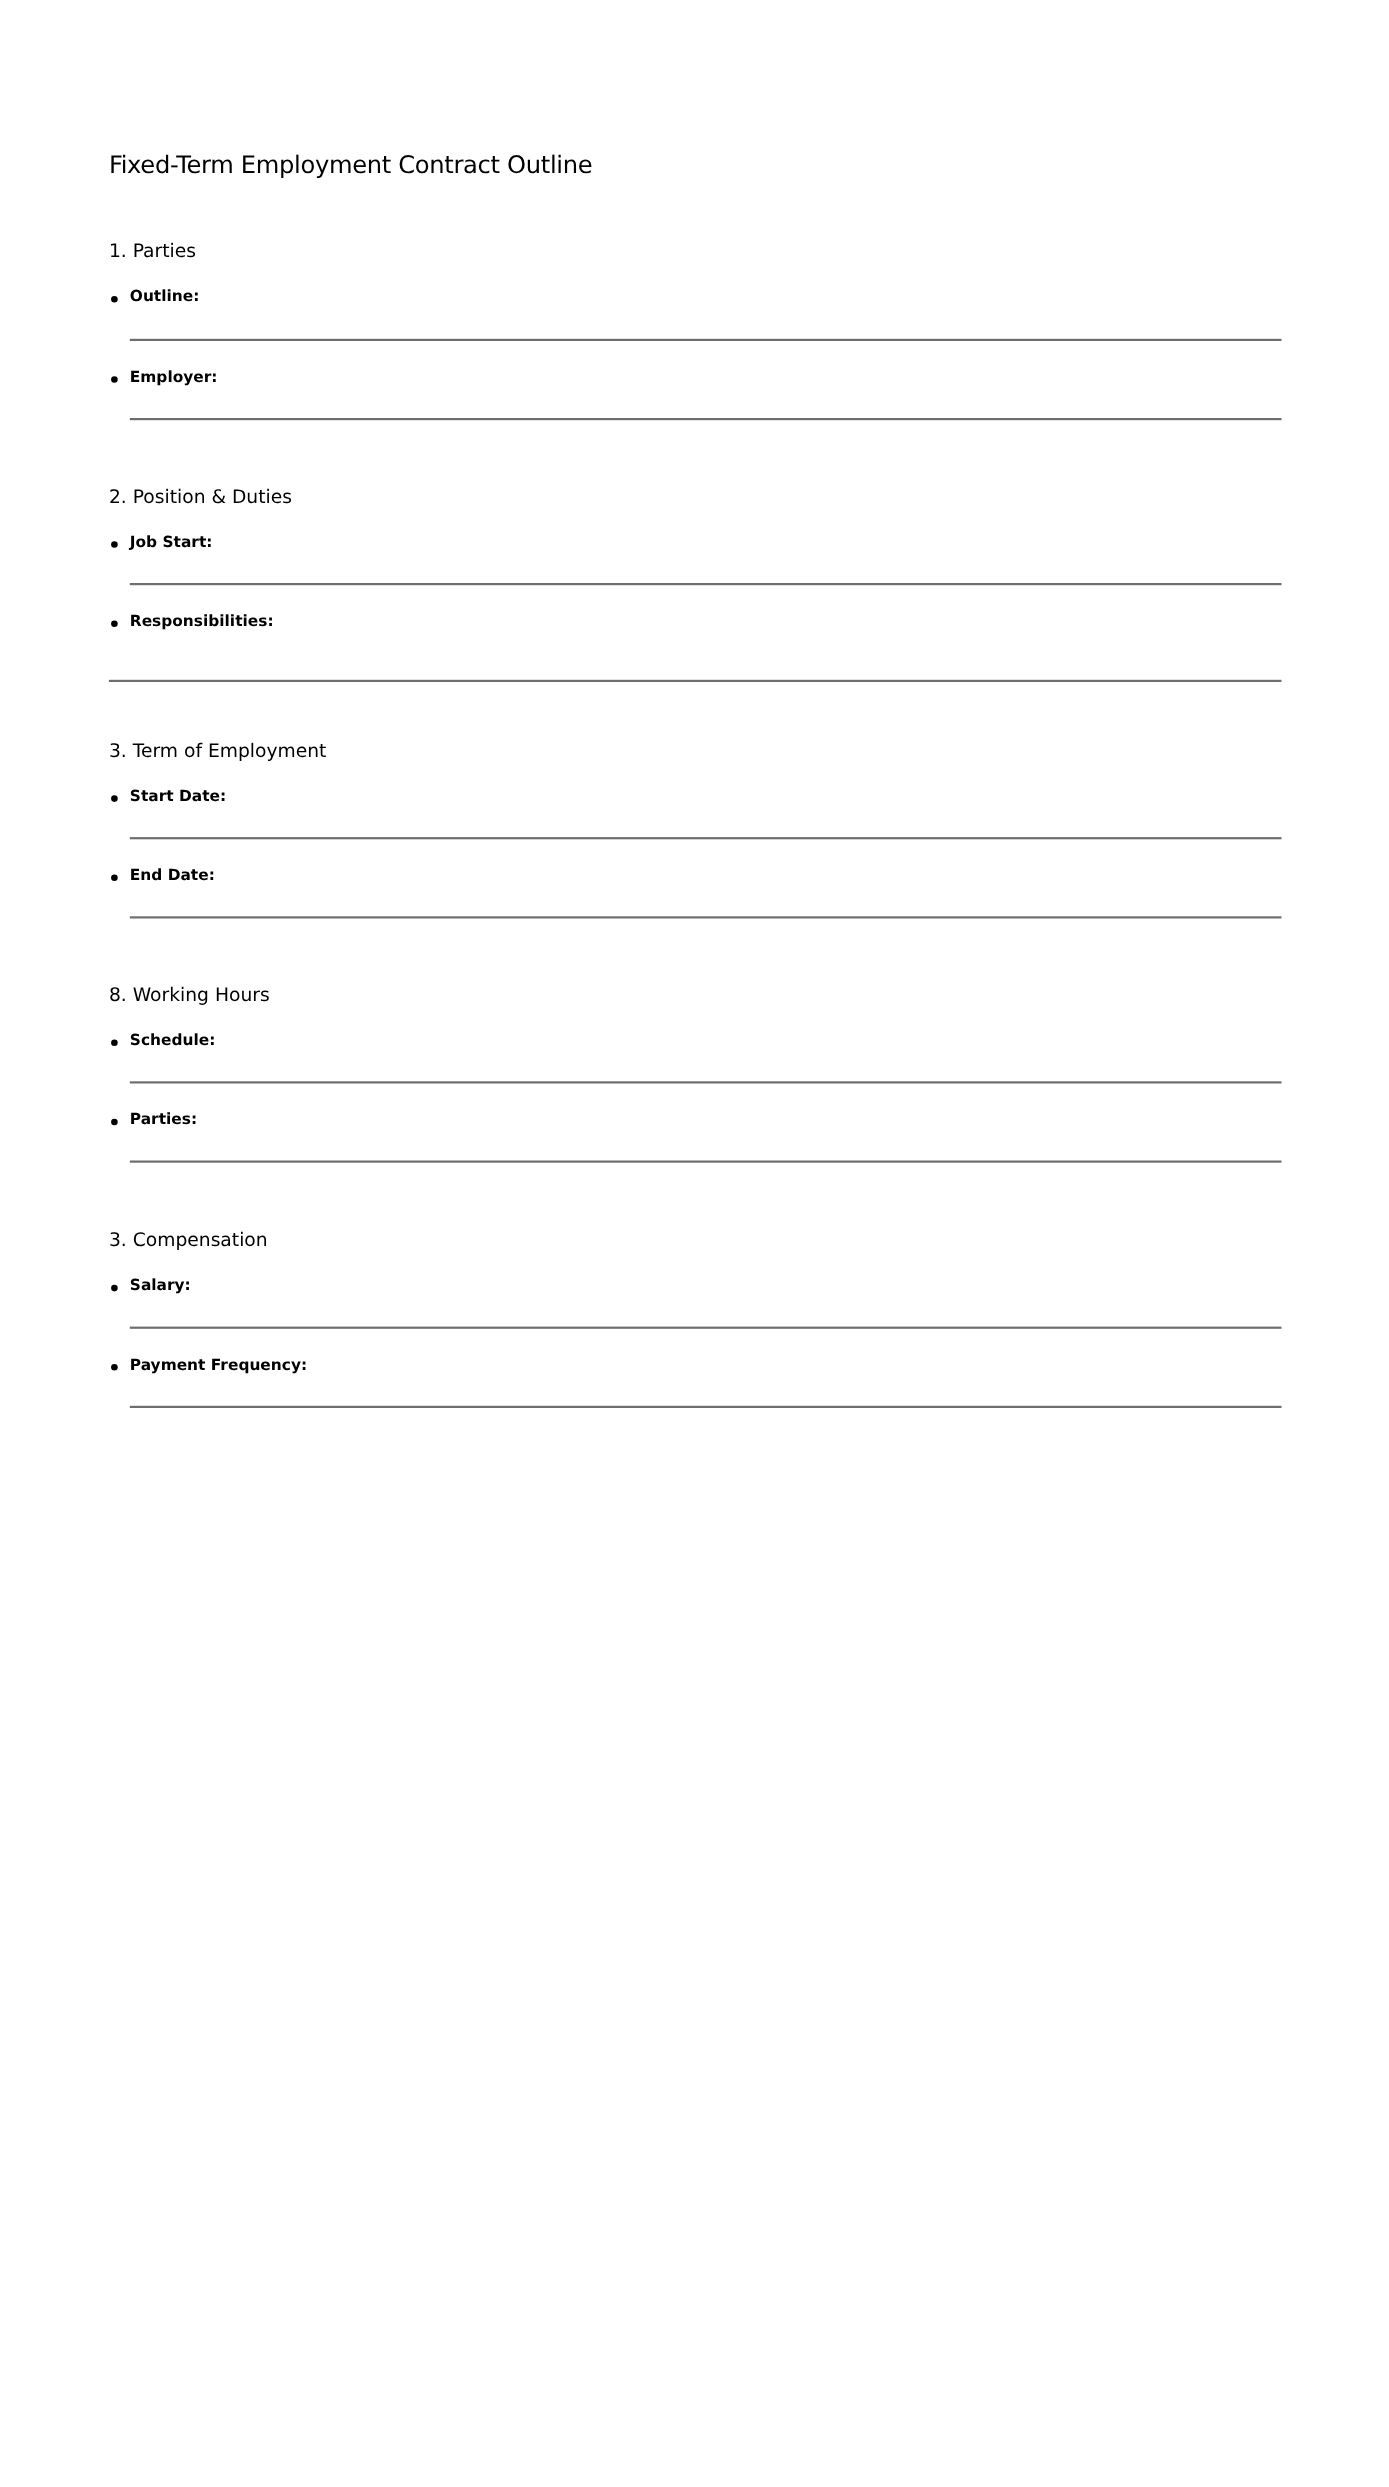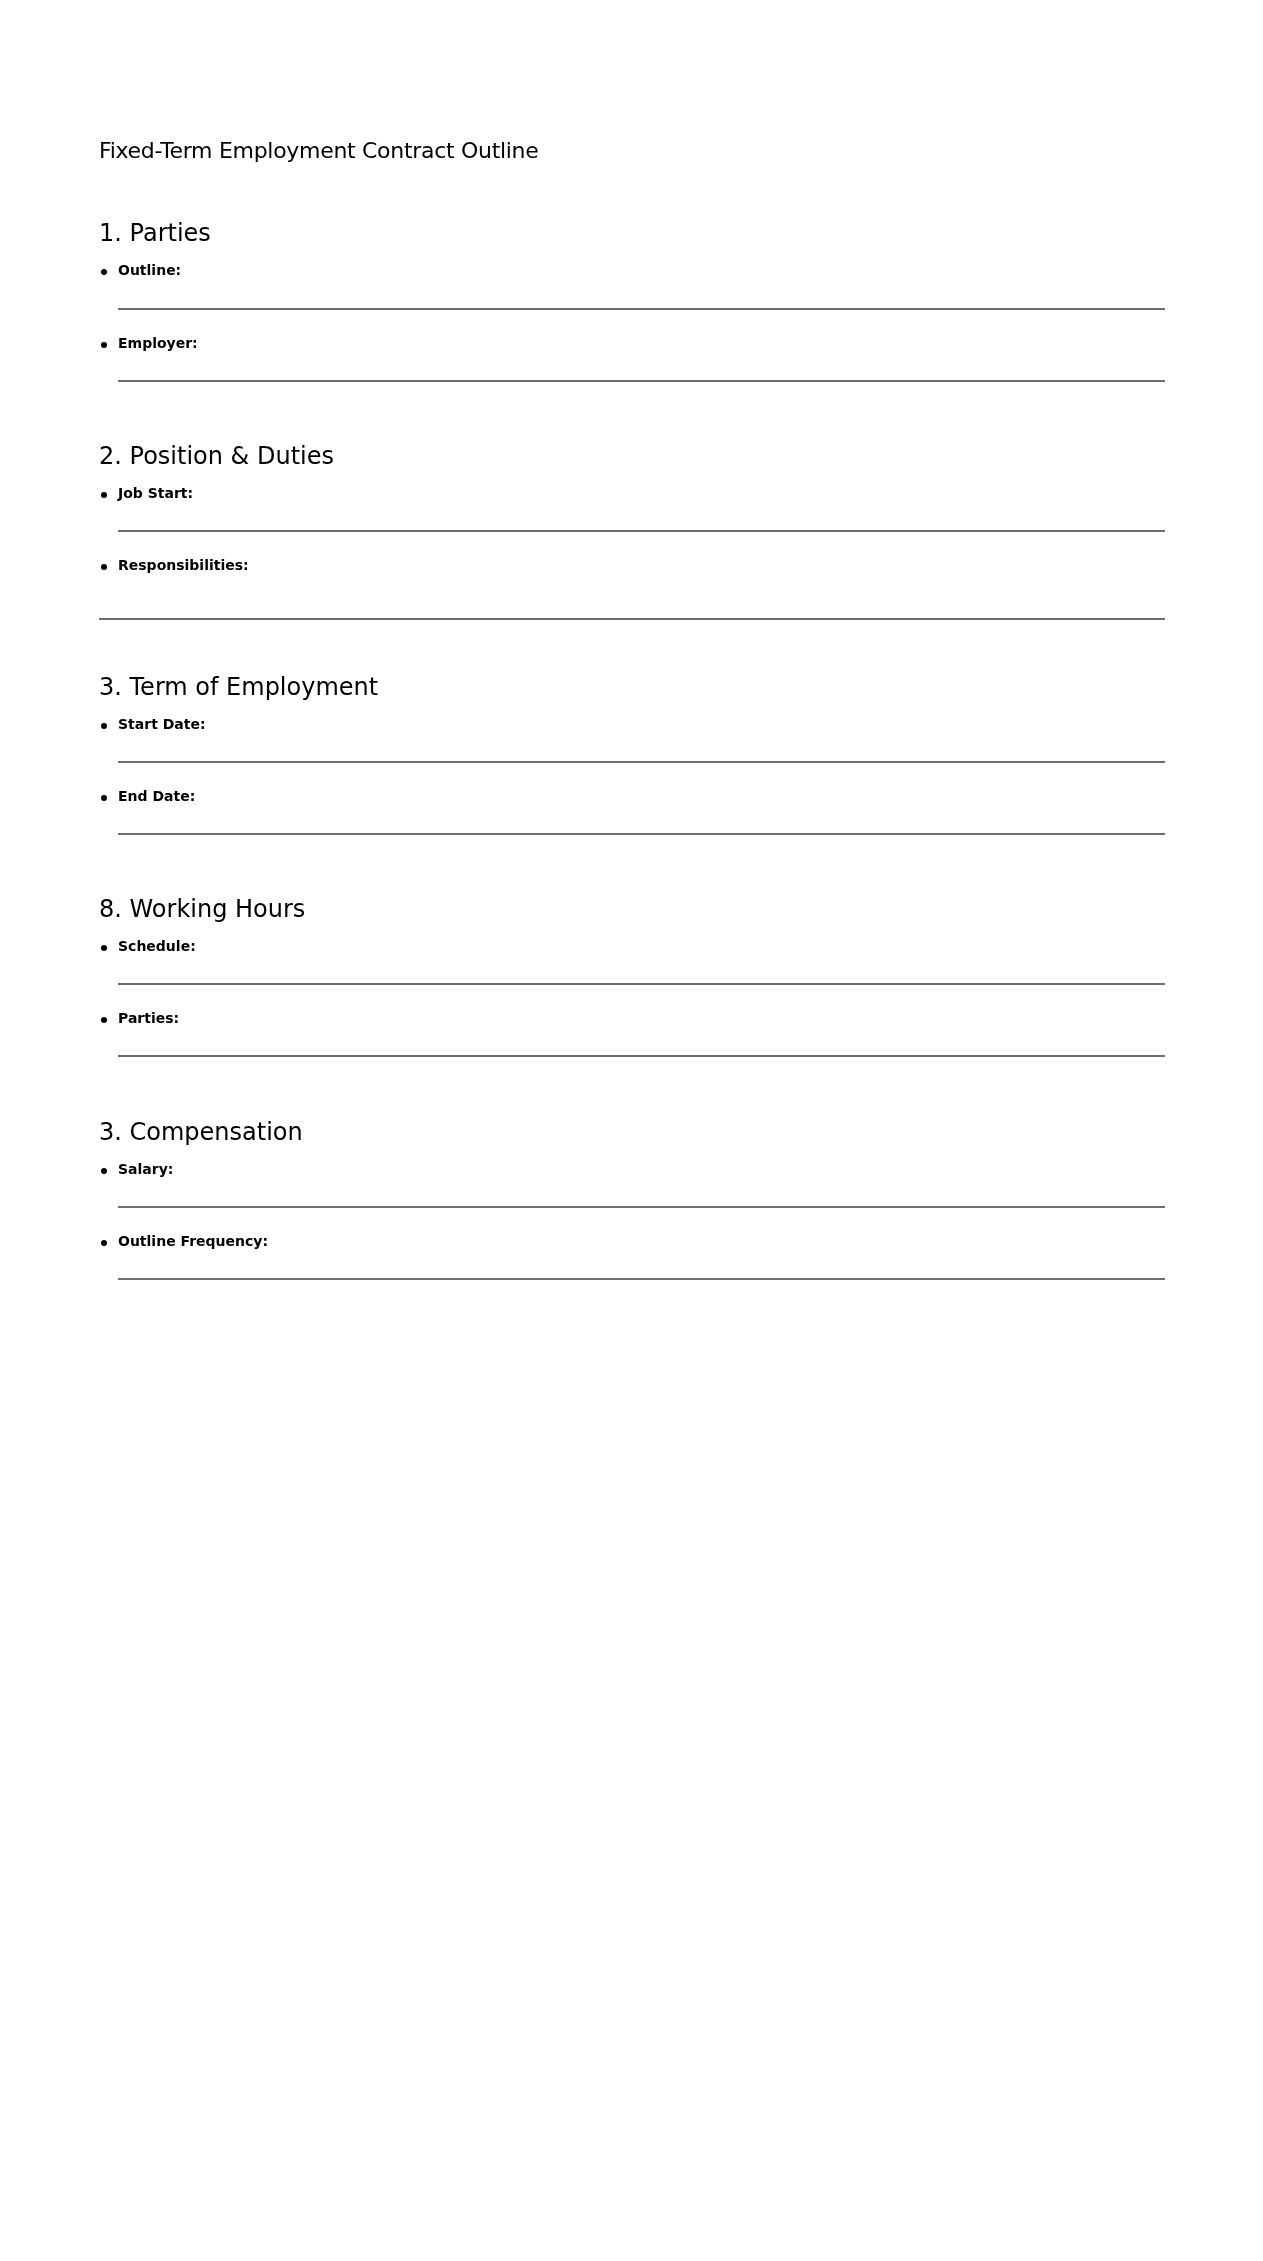--- a/index.html
+++ b/index.html
@@ -7,21 +7,21 @@
     width: 1263px; height: 2261px; position: relative; overflow: hidden;
     font-family: "DejaVu Sans", "Liberation Sans", sans-serif; color: #000;
   }
   .page { position: absolute; left: 99px; top: 0; width: 1066px; }
   h1 {
     position: absolute; top: 138px; left: 0; margin: 0;
     font-size: 22px; font-weight: 400; letter-spacing: -0.3px; white-space: nowrap;
   }
   .section { position: absolute; left: 0; width: 1066px; }
   .section h2 {
-    margin: 0; font-size: 24px; font-weight: 400; position: absolute; top: 0; left: 0; white-space: nowrap;
+    margin: 0; font-size: 17px; font-weight: 400; position: absolute; top: 0; left: 0; white-space: nowrap;
   }
   .item { position: absolute; left: 0; width: 1066px; }
   .bullet {
     position: absolute; left: 2px; top: 7px; width: 6px; height: 6px; border-radius: 50%; background: #000;
   }
   .label {
     position: absolute; left: 19px; top: 0; font-size: 14px; font-weight: 700; white-space: nowrap;
   }
   .line {
     position: absolute; left: 19px; right: 0; height: 0; border-top: 2px solid #6e6e6e;
@@ -92,17 +92,17 @@
 
   <div class="section" style="top:1118px;">
     <h2>3. Compensation</h2>
     <div class="item" style="top:43px;">
       <span class="bullet"></span>
       <span class="label">Salary:</span>
       <div class="line" style="top:45px;"></div>
     </div>
     <div class="item" style="top:115px;">
       <span class="bullet"></span>
-      <span class="label">Outline Frequency:</span>
+      <span class="label">Payment Frequency:</span>
       <div class="line" style="top:45px;"></div>
     </div>
   </div>
 </div>
 
 </body></html>

